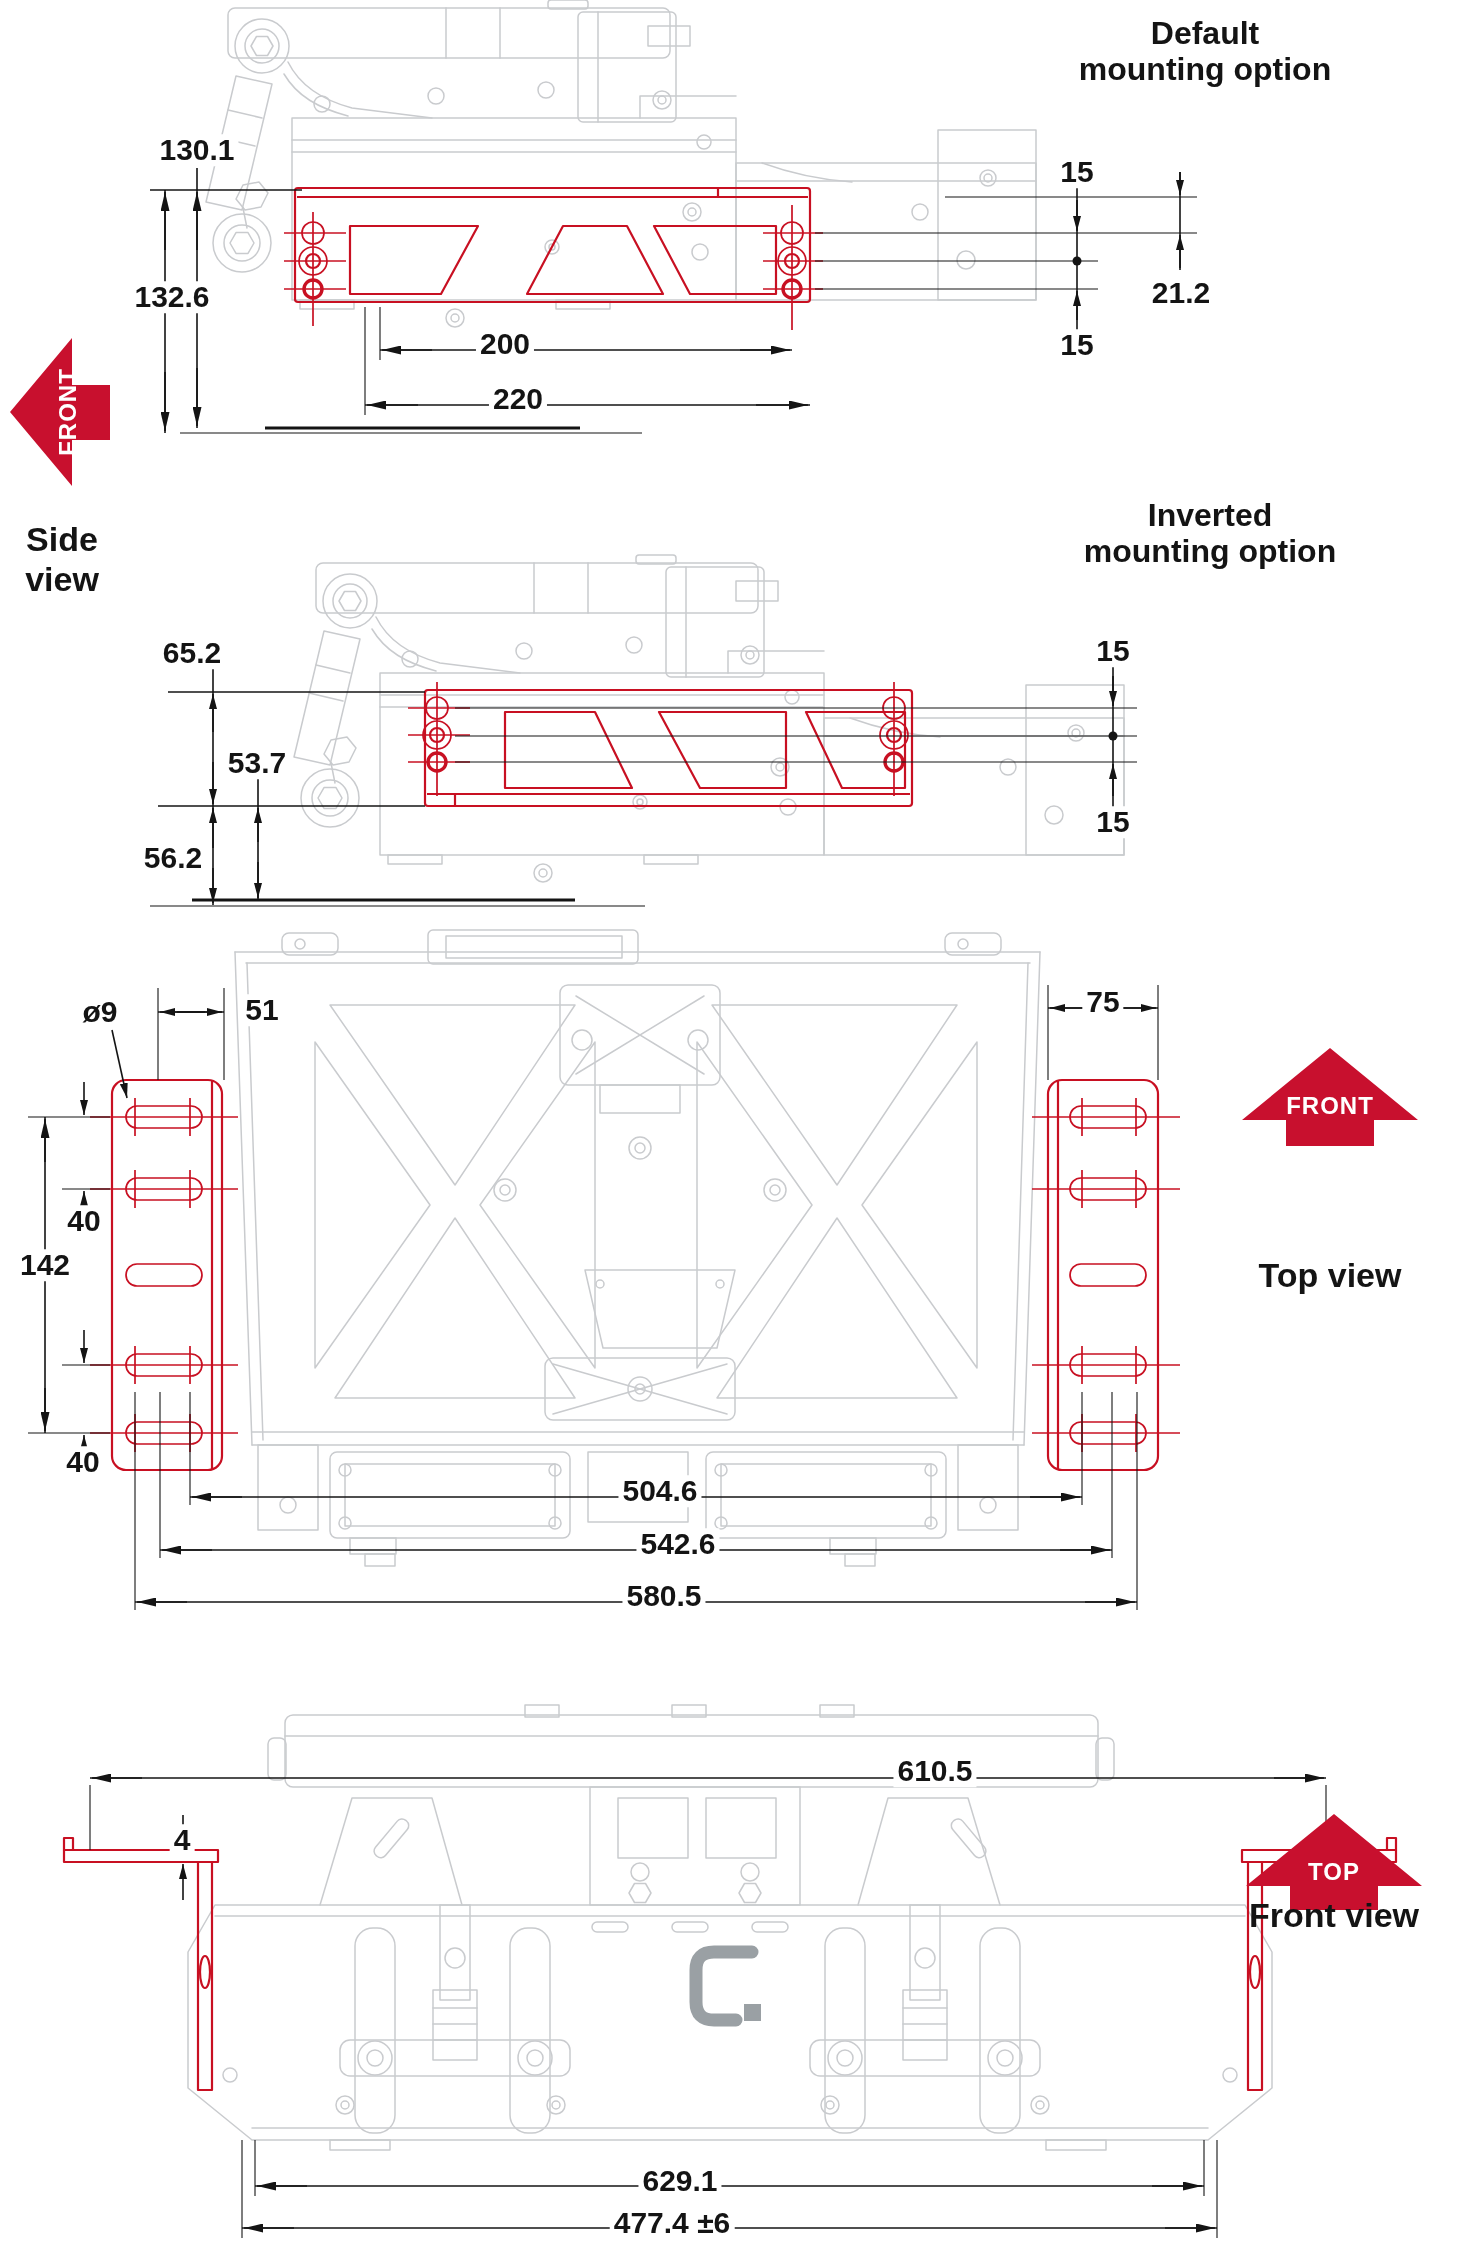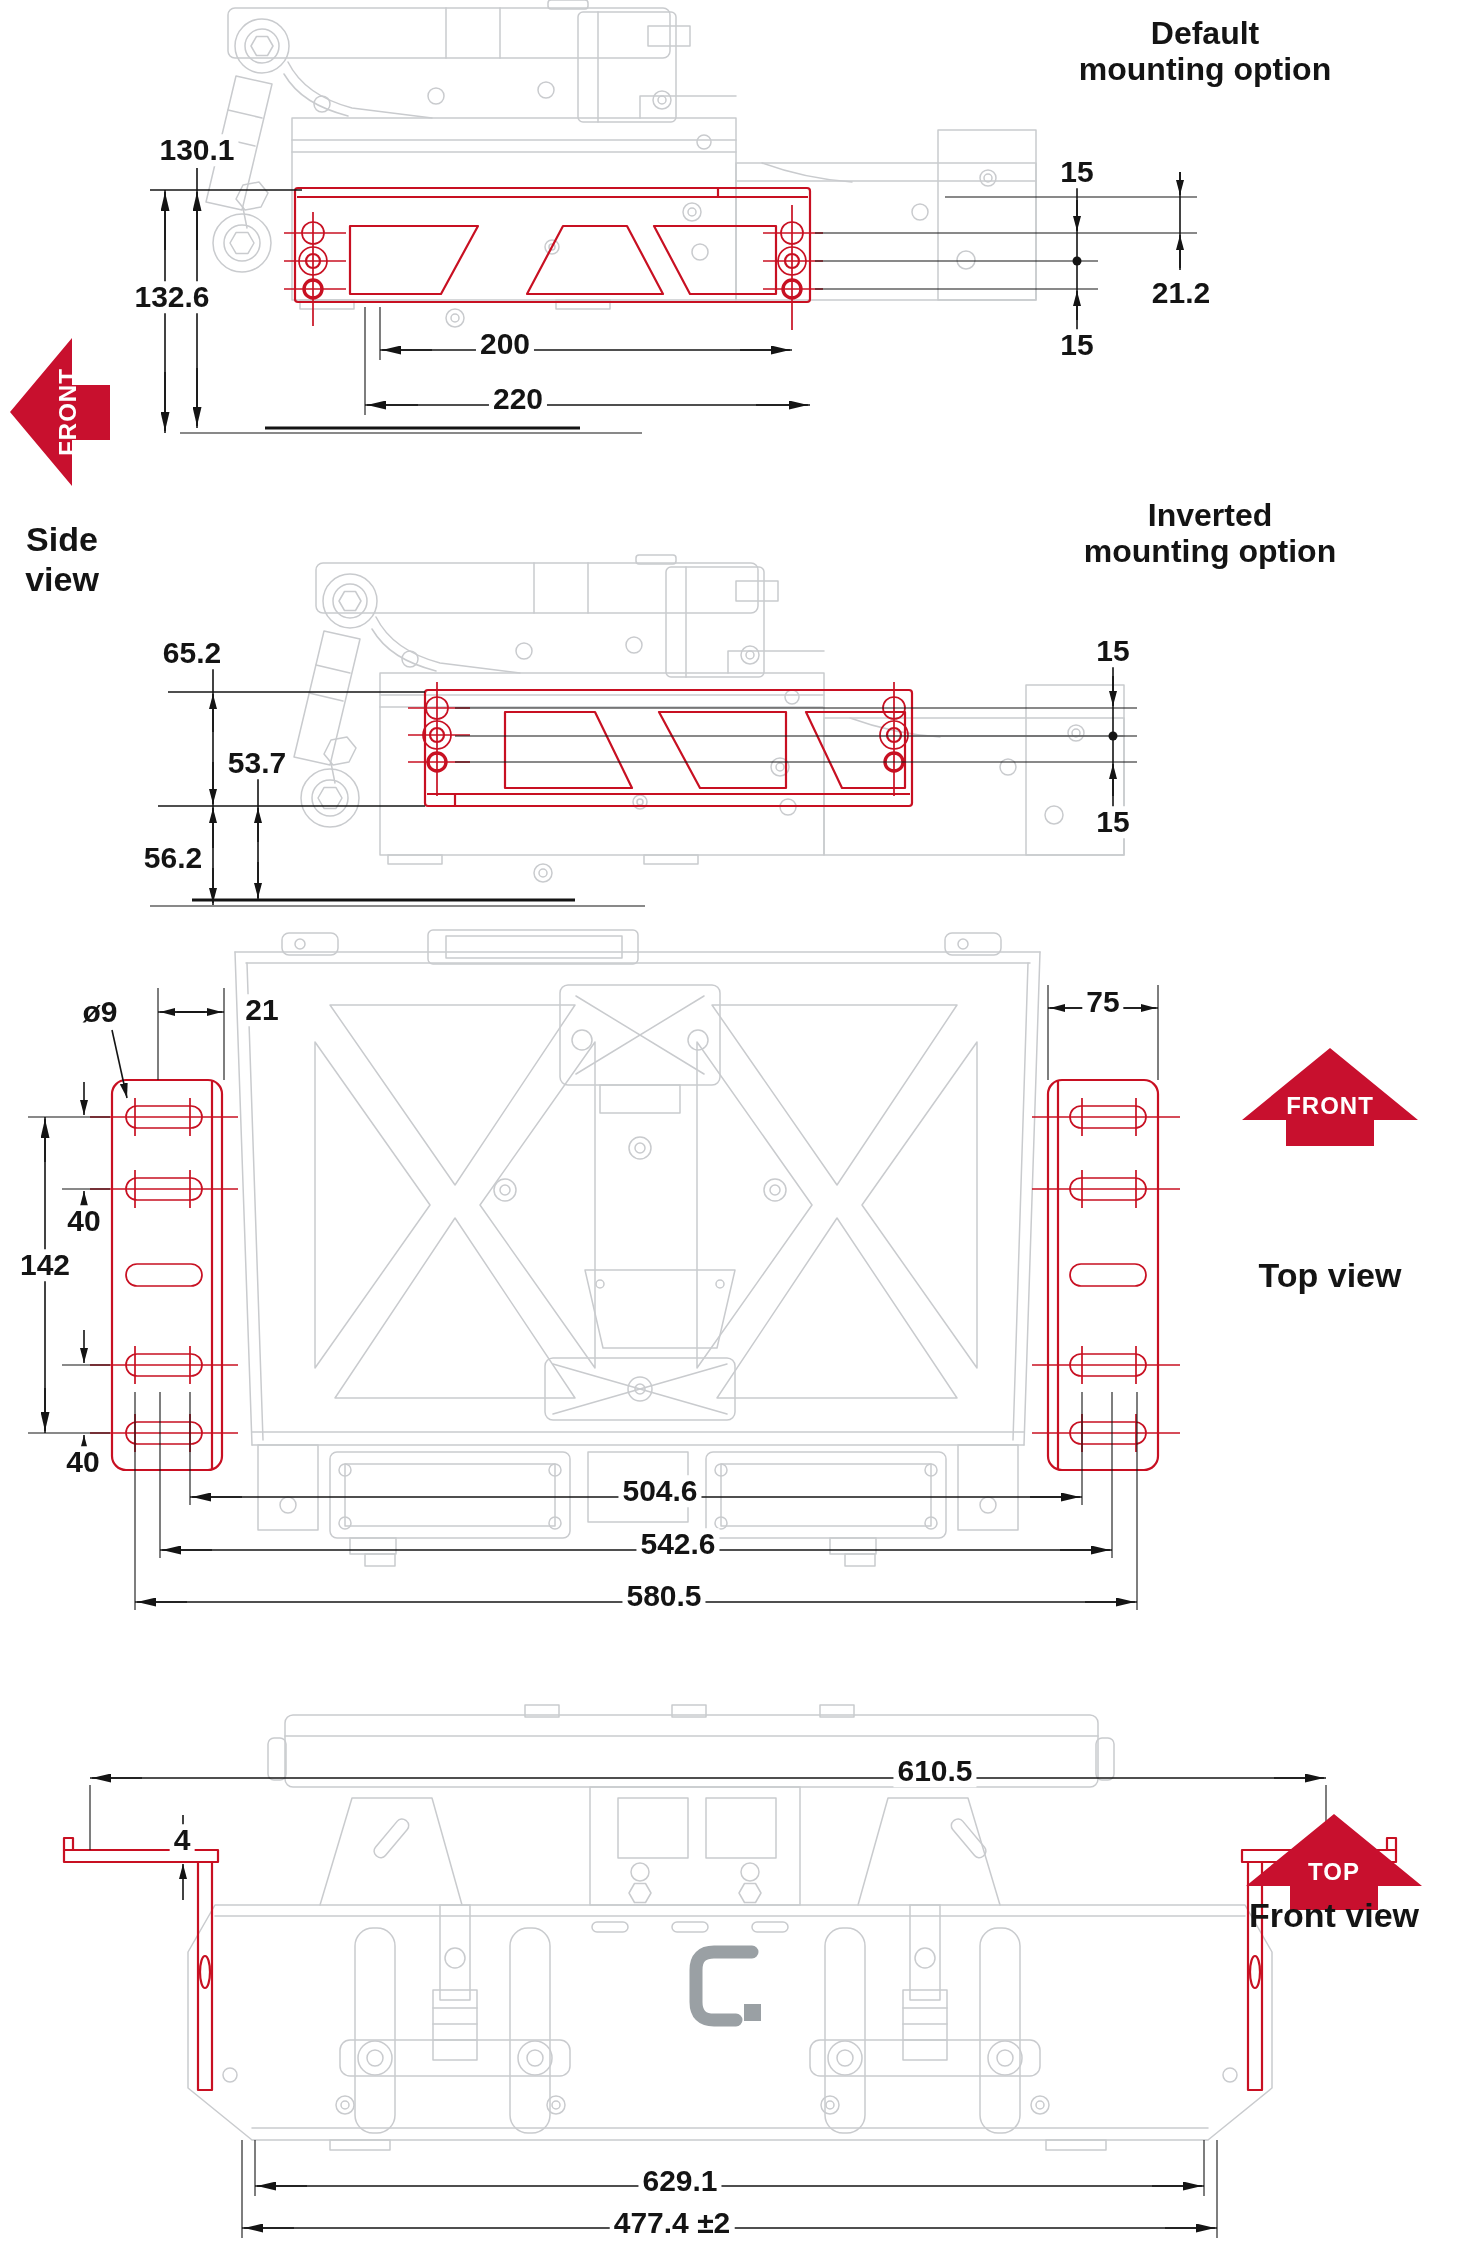--- a/index.html
+++ b/index.html
@@ -505,31 +505,31 @@
 <div class="lbl title nobg" style="left:1210px;top:516px">Inverted</div>
 <div class="lbl title nobg" style="left:1210px;top:552px">mounting option</div>
 
 <div class="lbl" style="left:192px;top:653px">65.2</div>
 <div class="lbl" style="left:257px;top:763px">53.7</div>
 <div class="lbl" style="left:173px;top:858px">56.2</div>
 <div class="lbl" style="left:1113px;top:651px">15</div>
 <div class="lbl" style="left:1113px;top:822px">15</div>
 
 <div class="lbl" style="left:100px;top:1012px">ø9</div>
-<div class="lbl" style="left:262px;top:1010px">21</div>
+<div class="lbl" style="left:262px;top:1010px">51</div>
 <div class="lbl" style="left:1103px;top:1002px">75</div>
 <div class="lbl" style="left:84px;top:1221px">40</div>
 <div class="lbl" style="left:45px;top:1265px">142</div>
 <div class="lbl" style="left:83px;top:1462px">40</div>
 <div class="lbl" style="left:660px;top:1491px">504.6</div>
 <div class="lbl" style="left:678px;top:1544px">542.6</div>
 <div class="lbl" style="left:664px;top:1596px">580.5</div>
 <div class="lbl arrtxt" style="left:1330px;top:1106px">FRONT</div>
 <div class="lbl viewlbl nobg" style="left:1330px;top:1276px">Top view</div>
 
 <div class="lbl" style="left:935px;top:1771px">610.5</div>
 <div class="lbl" style="left:182px;top:1840px">4</div>
 <div class="lbl arrtxt" style="left:1334px;top:1872px">TOP</div>
 <div class="lbl viewlbl nobg" style="left:1334px;top:1916px">Front view</div>
 <div class="lbl" style="left:680px;top:2181px">629.1</div>
-<div class="lbl" style="left:672px;top:2223px">477.4 ±2</div>
+<div class="lbl" style="left:672px;top:2223px">477.4 ±6</div>
 
 </div>
 
 </body></html>

